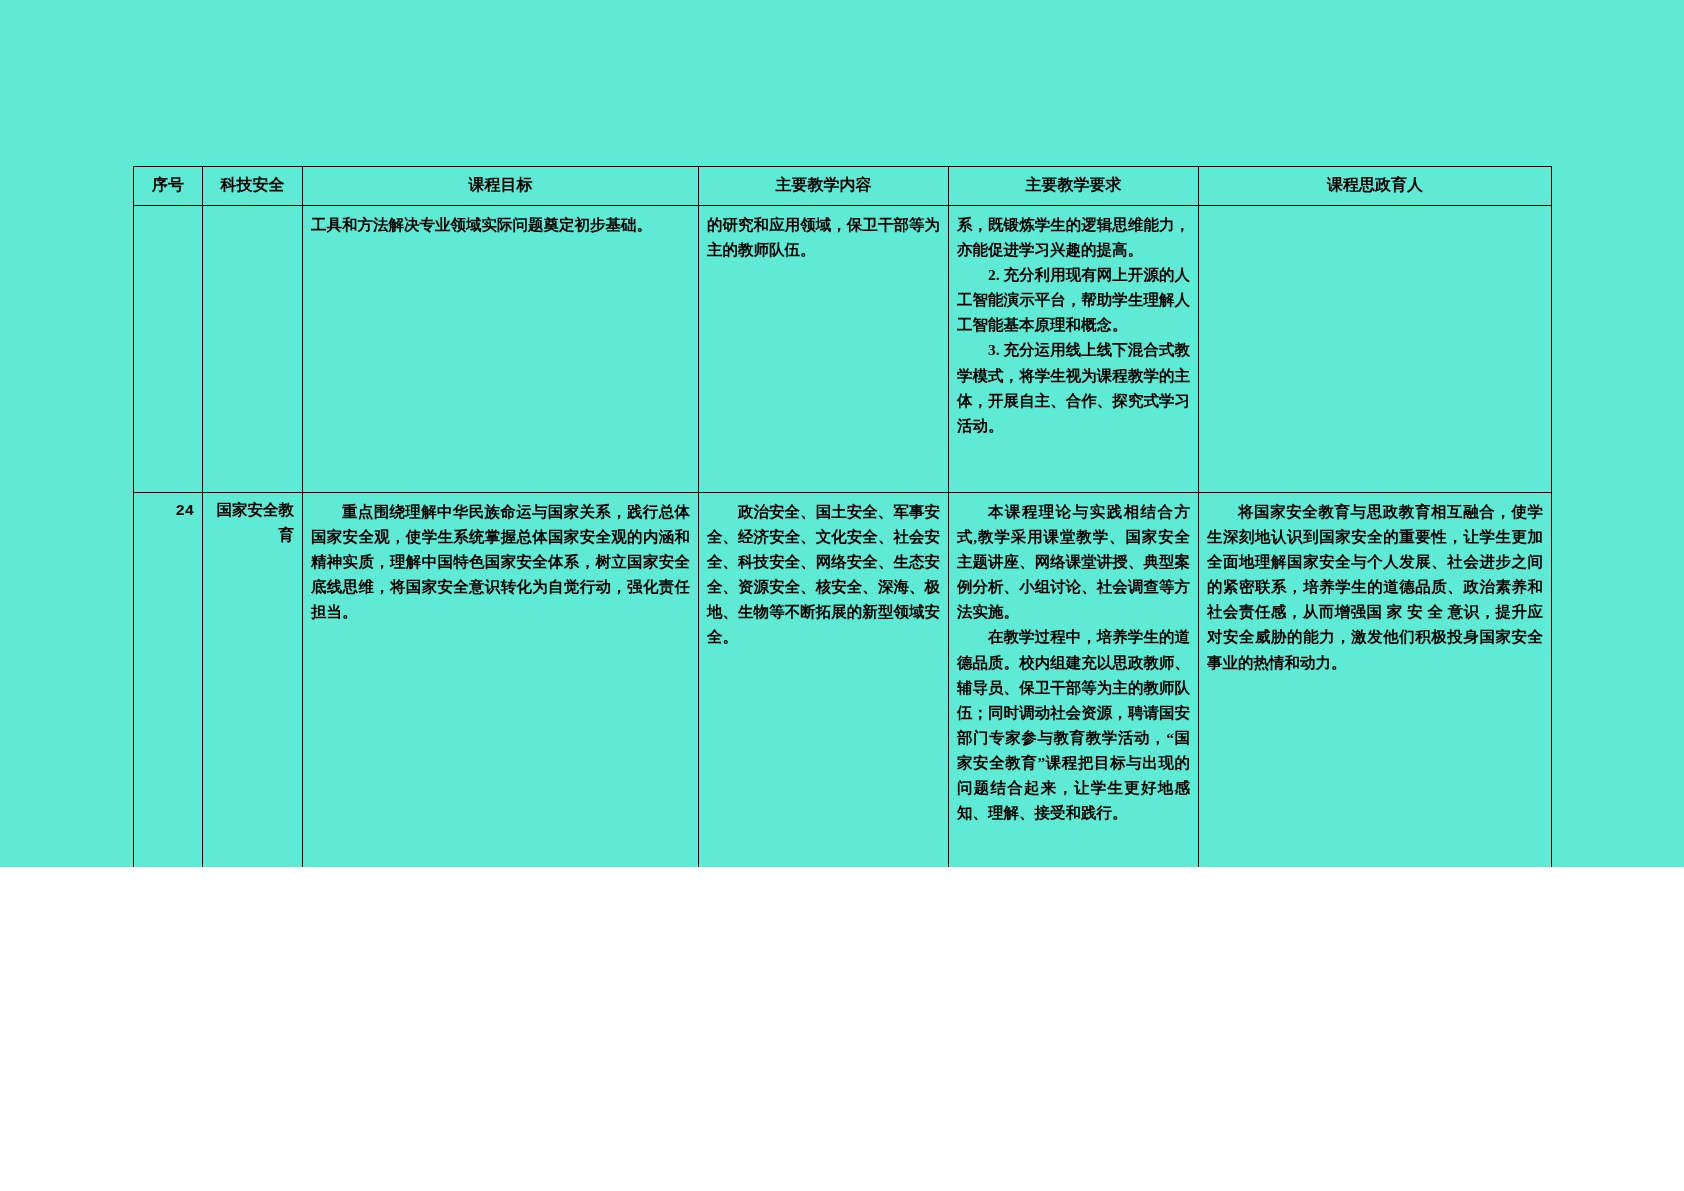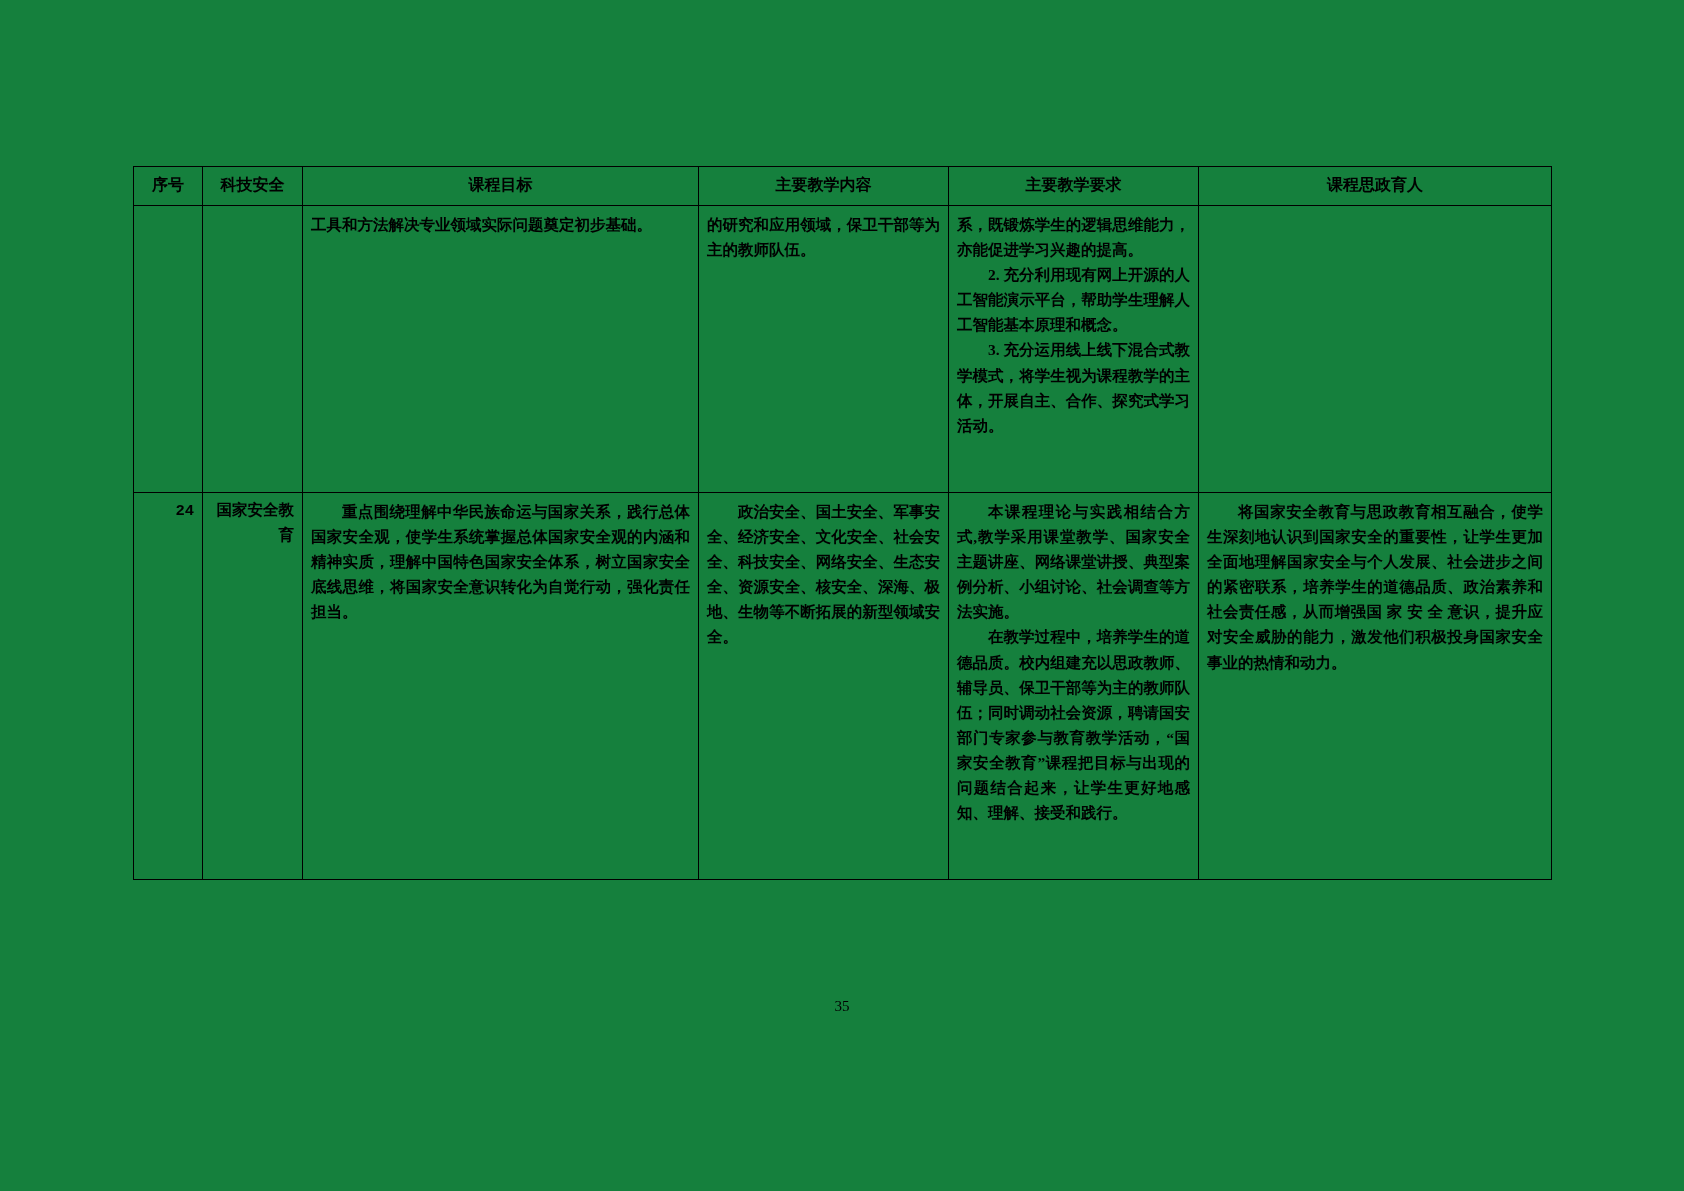--- a/index.html
+++ b/index.html
@@ -7,22 +7,22 @@
     padding: 0;
     background: #ffffff;
   }
   body {
     font-family: "Liberation Serif", "DejaVu Serif", serif;
     color: #000000;
   }
   .page {
     position: relative;
     width: 1684px;
-    height: 1191px;
-    background: #15803d;
+    height: 867px;
+    background: #5eead4;
     overflow: hidden;
   }
   .doc-table {
     position: absolute;
     left: 133px;
     top: 166px;
     width: 1418px;
     border-collapse: collapse;
     table-layout: fixed;
   }

